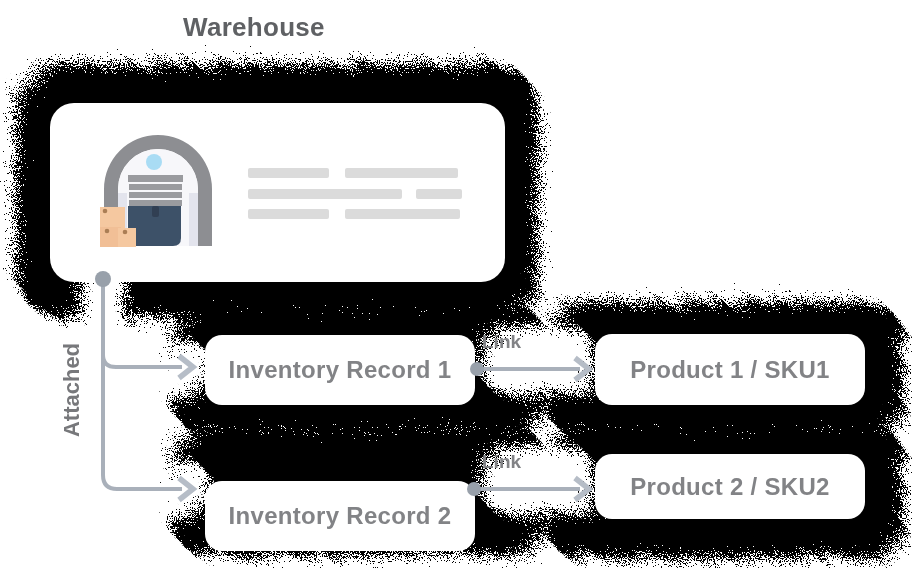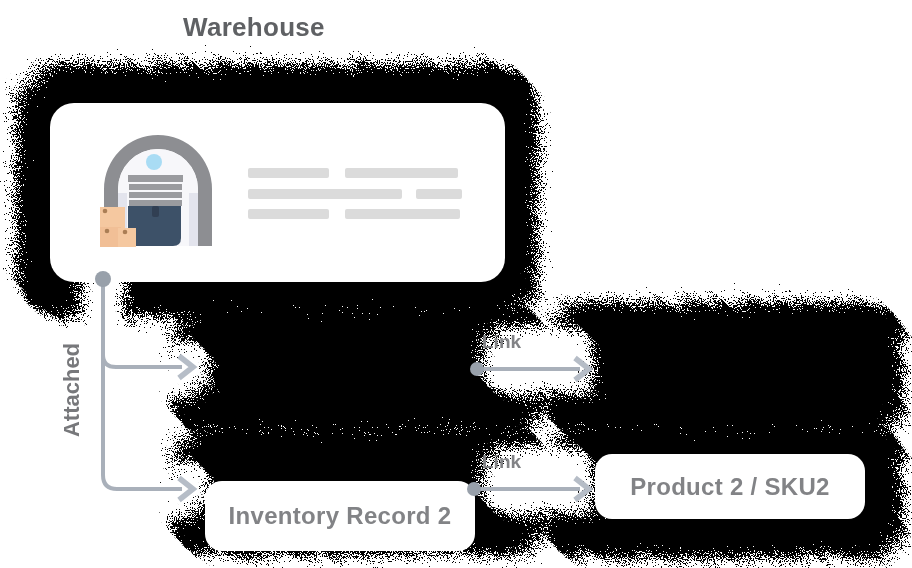--- a/index.html
+++ b/index.html
@@ -131,22 +131,28 @@
     </svg>
 
     <div class="skel sk-1a"></div>
     <div class="skel sk-1b"></div>
     <div class="skel sk-2a"></div>
     <div class="skel sk-2b"></div>
     <div class="skel sk-3a"></div>
     <div class="skel sk-3b"></div>
   </div>
 
+  <div class="card card-small card-inv1">
+    <span>Inventory Record 1</span>
+  </div>
   <div class="card card-small card-inv2">
     <span>Inventory Record 2</span>
+  </div>
+  <div class="card card-small card-prod1">
+    <span>Product 1 / SKU1</span>
   </div>
   <div class="card card-small card-prod2">
     <span>Product 2 / SKU2</span>
   </div>
 
   <svg class="connectors" width="912" height="568" viewBox="0 0 912 568">
     <g stroke="#a9b0ba" stroke-width="4" fill="none">
       <path d="M103 267 V463 Q103 477 117 477 H182"></path>
       <path d="M103 343 Q103 355 116 355 H182"></path>
       <line x1="477" y1="357" x2="580" y2="357"></line>

